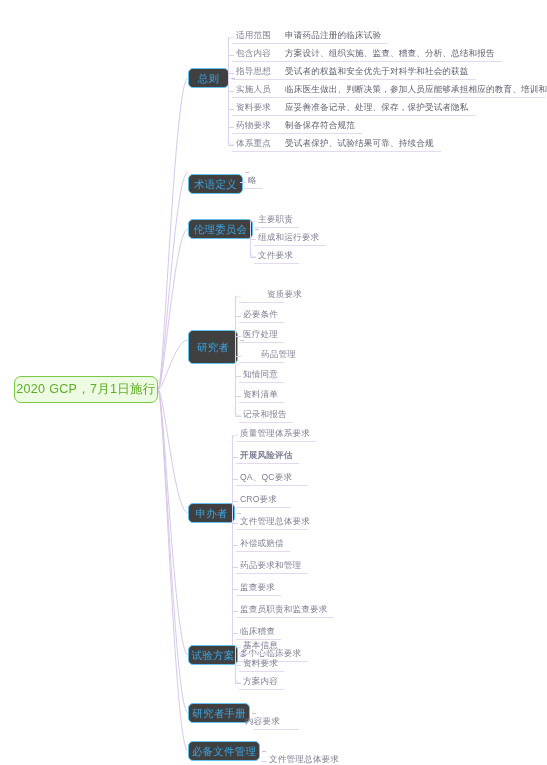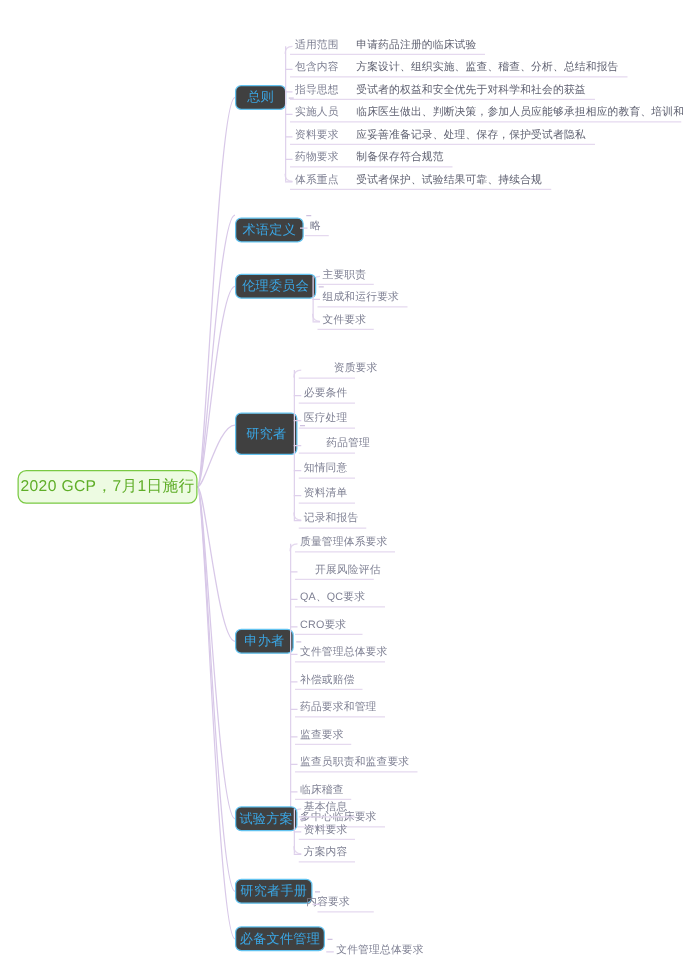--- a/index.html
+++ b/index.html
@@ -250,21 +250,21 @@
       <div class="child-tick" style="left: 235px; top: 416px; width: 6px;"></div>
       <div class="l1-node" style="left: 188px; top: 503px; width: 47px; height: 20px;">
         <span>申办者</span>
       </div>
       <div class="dash" style="left: 237px; top: 513px; width: 4px;"></div>
       <div class="bracket" style="left: 232px; top: 435px; height: 220px;"></div>
       <div class="l2-row" style="left: 240px; top: 429px;">
         <span class="l2-label">质量管理体系要求</span>
       </div>
       <div class="l2-underline" style="left: 236px; top: 441px; width: 80.4px;"></div>
-      <div class="l2-row" style="left: 252px; top: 451px;">
+      <div class="l2-row" style="left: 240px; top: 451px; font-weight: bold;">
         <span class="l2-label">开展风险评估</span>
       </div>
       <div class="l2-underline" style="left: 236px; top: 463px; width: 62.8px;"></div>
       <div class="child-tick" style="left: 232px; top: 457px; width: 6px;"></div>
       <div class="l2-row" style="left: 240px; top: 473px;">
         <span class="l2-label">QA、QC要求</span>
       </div>
       <div class="l2-underline" style="left: 236px; top: 485px; width: 71.6px;"></div>
       <div class="child-tick" style="left: 232px; top: 479px; width: 6px;"></div>
       <div class="l2-row" style="left: 240px; top: 495px;">

